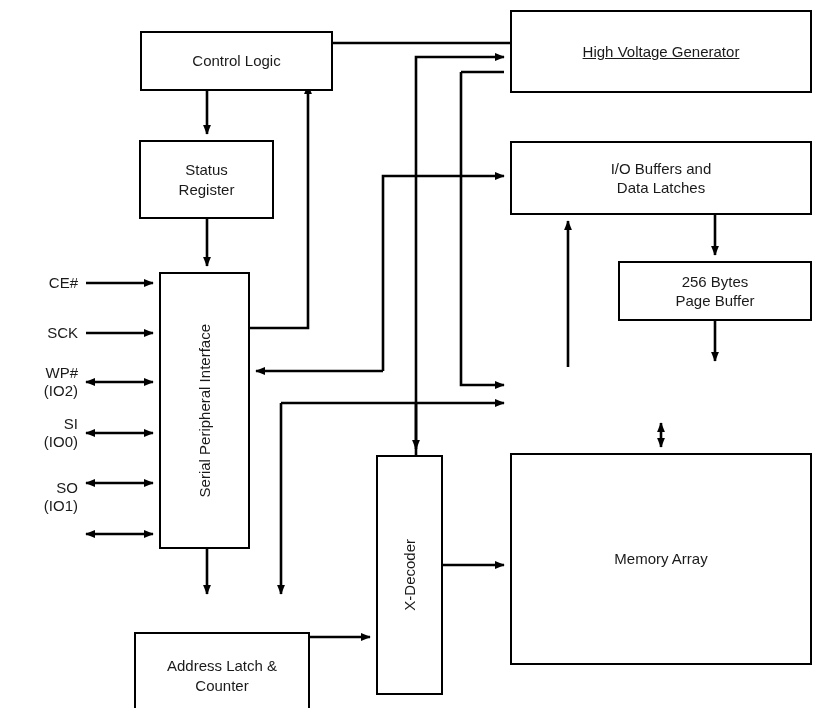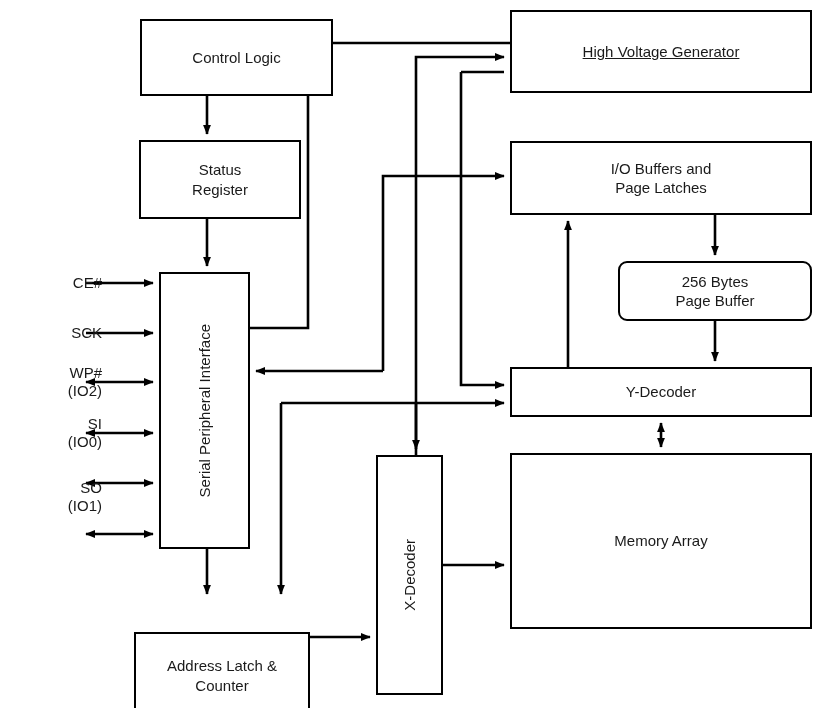--- a/index.html
+++ b/index.html
@@ -52,33 +52,32 @@
     padding: 0;
   }
   .pin-label {
     position: absolute;
     text-align: right;
     color: #1a1a1a;
     font-size: 15px;
     line-height: 1.22;
     white-space: pre-line;
     z-index: 3;
-    padding-left: 24px;
   }
   
-  #n-control-logic { left:140px;  top:19px;  width:193px; height:77px; }
-  #n-status-register { left:139px; top:140px; width:162px; height:79px; }
+  #n-control-logic { left:140px;  top:31px;  width:193px; height:60px; }
+  #n-status-register { left:139px; top:140px; width:135px; height:79px; }
   #n-spi { left:159px; top:272px; width:91px;  height:277px; }
   #n-address-latch { left:134px; top:632px; width:176px; height:87px; }
   #n-hv-generator { left:510px; top:10px;  width:302px; height:83px;text-decoration:underline; }
   #n-io-buffers { left:510px; top:141px; width:302px; height:74px; }
-  #n-page-buffer { left:618px; top:261px; width:194px; height:60px;border-radius:9px; }
+  #n-page-buffer { left:618px; top:261px; width:194px; height:60px; }
   #n-y-decoder { left:510px; top:367px; width:302px; height:50px; }
   #n-x-decoder { left:376px; top:455px; width:67px;  height:240px; }
-  #n-memory-array { left:510px; top:453px; width:302px; height:176px; }
+  #n-memory-array { left:510px; top:453px; width:302px; height:212px; }
   
   #p-ce   { left:0px;  top:274px; width:78px; }
   #p-sck  { left:0px;  top:324px; width:78px; }
   #p-wp   { left:0px;  top:364px; width:78px; }
   #p-si   { left:0px;  top:415px; width:78px; }
   #p-so   { left:0px;  top:479px; width:78px; }
   #p-hold { left:0px;  top:516px; width:78px; }
 </style>
 </head>
 <body>
@@ -159,31 +158,28 @@
     <span class="lbl">Address Latch &amp;
 Counter</span>
   </div>
 
   <div class="node" id="n-hv-generator">
     <span class="lbl">High Voltage Generator</span>
   </div>
 
   <div class="node" id="n-io-buffers">
     <span class="lbl">I/O Buffers and
-Page Latches</span>
+Data Latches</span>
   </div>
 
   <div class="node" id="n-page-buffer">
     <span class="lbl">256 Bytes
 Page Buffer</span>
   </div>
 
-  <div class="node" id="n-y-decoder">
-    <span class="lbl">Y-Decoder</span>
-  </div>
 
   <div class="node vertical" id="n-x-decoder">
     <span class="lbl">X-Decoder</span>
   </div>
 
   <div class="node" id="n-memory-array">
     <span class="lbl">Memory Array</span>
   </div>
 
   <div class="pin-label" id="p-ce">CE#</div>

